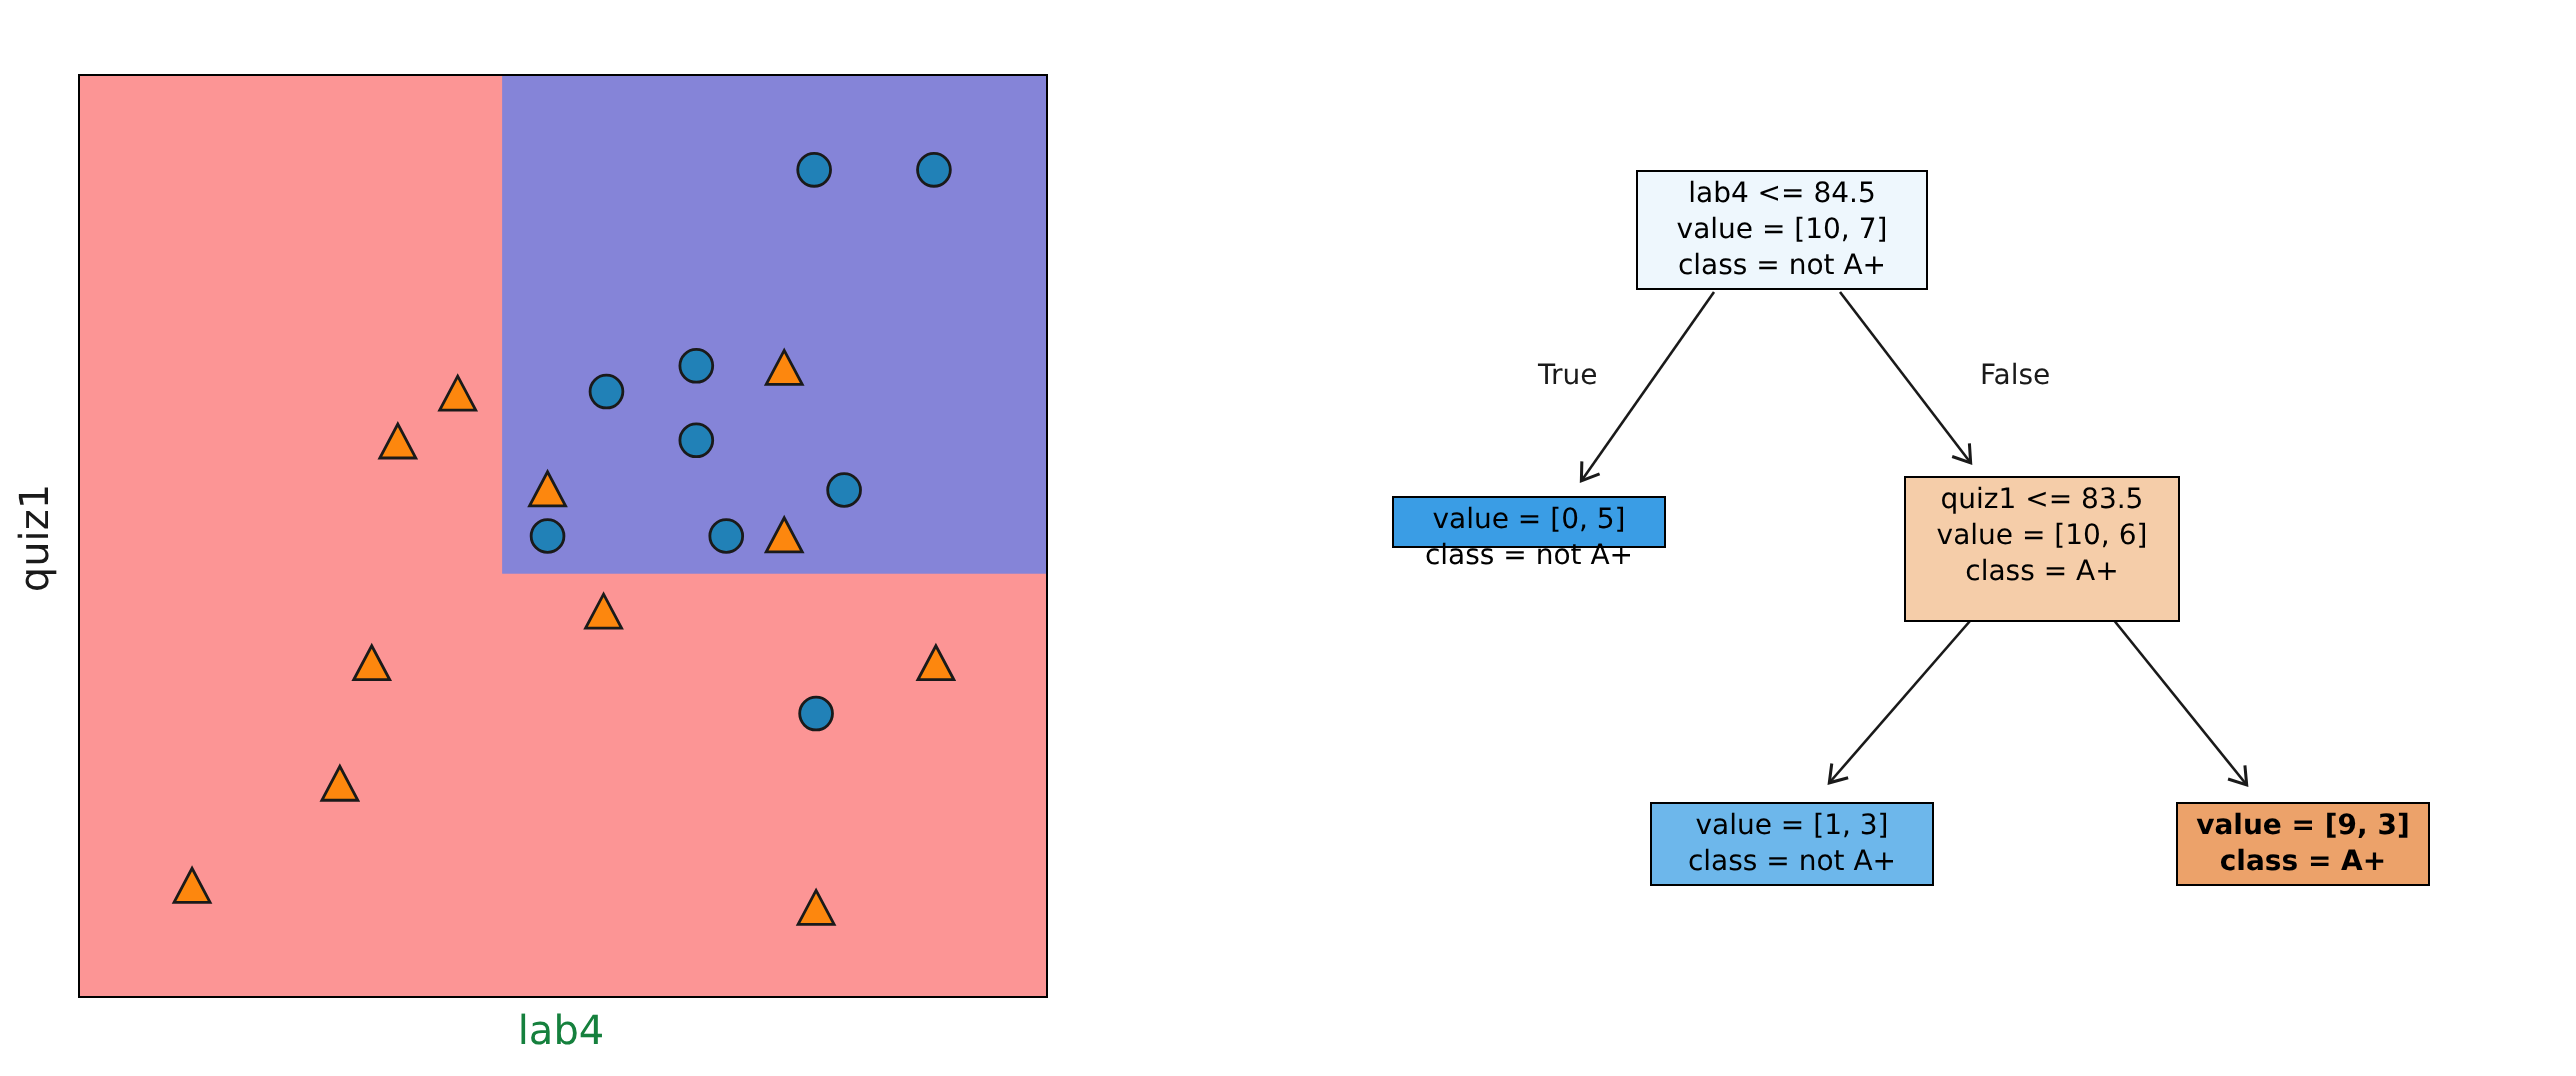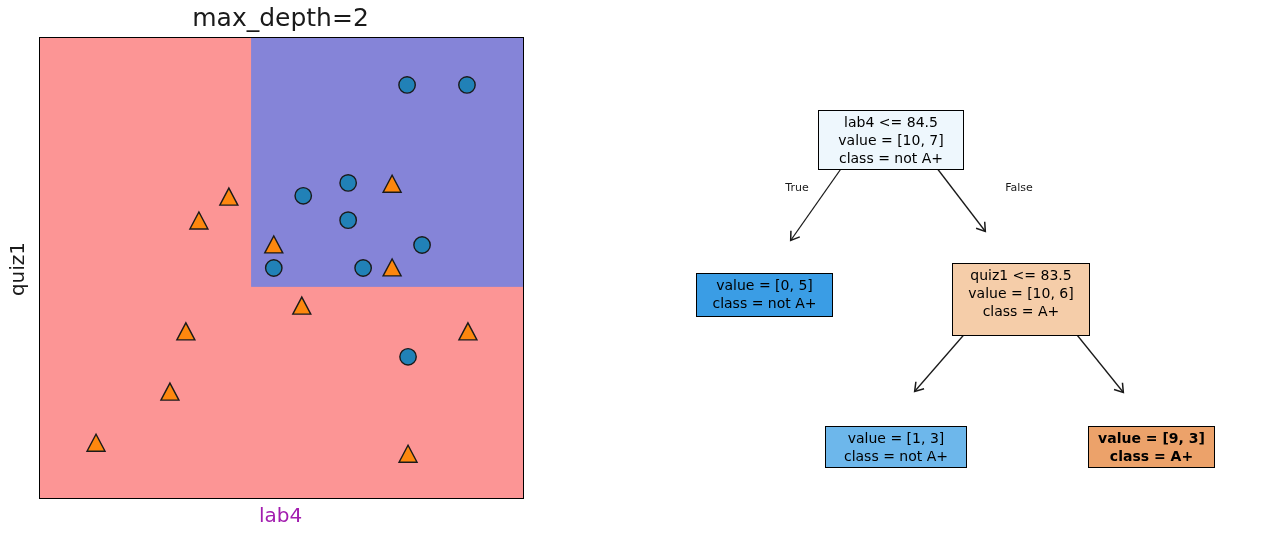--- a/index.html
+++ b/index.html
@@ -15,21 +15,21 @@
     position:absolute;left:39px;top:3px;width:483px;
     text-align:center;font-size:25px;line-height:30px;color:#1a1a1a;
   }
   .plot-area{
     position:absolute;left:39px;top:37px;width:483px;height:460px;
     border:1px solid #000;box-sizing:content-box;
   }
   .plot-area svg{display:block;}
   .axis-xlabel{
     position:absolute;left:39px;top:503px;width:483px;
-    text-align:center;font-size:20px;line-height:24px;color:#a21caf;
+    text-align:center;font-size:20px;line-height:24px;color:#15803d;
   }
   .axis-ylabel{
     position:absolute;left:17px;top:269px;width:0;height:0;
     font-size:20px;color:#1a1a1a;white-space:nowrap;
   }
   .axis-ylabel span{
     display:inline-block;
     transform:translate(-50%,-50%) rotate(-90deg);
   }
   .tree-arrows{
@@ -37,35 +37,32 @@
     z-index:1;pointer-events:none;
   }
   .tree-node{
     position:absolute;z-index:2;
     border:1px solid #000;
     box-sizing:border-box;
     text-align:center;
     font-size:14px;line-height:18px;
     padding:2px 4px;
     color:#000;
-    margin-top:25px;
   }
   .tree-node span{display:block;white-space:nowrap;}
   .edge-label{
     position:absolute;z-index:2;
-    font-size:11px;line-height:18px;color:#1a1a1a;
-    text-align:center;
+    font-size:14px;line-height:18px;color:#1a1a1a;
   }
 </style>
 </head>
 <body>
 
 <div class="canvas">
 
-  <div class="plot-title">max_depth=2</div>
 
   <div class="plot-area">
     <svg id="scatter-svg" width="483" height="460" viewBox="0 0 483 460">
         <rect x="0" y="0" width="483" height="460" fill="#fc9595"></rect>
         <rect x="211.071" y="0" width="271.929" height="248.85999999999996" fill="#8584d8"></rect>
         <circle cx="367.08" cy="46.91999999999999" r="8.2" fill="#2181b7" stroke="#1a1a1a" stroke-width="1.4"></circle>
         <circle cx="426.972" cy="46.91999999999999" r="8.2" fill="#2181b7" stroke="#1a1a1a" stroke-width="1.4"></circle>
         <circle cx="308.154" cy="144.89999999999998" r="8.2" fill="#2181b7" stroke="#1a1a1a" stroke-width="1.4"></circle>
         <circle cx="263.235" cy="157.77999999999997" r="8.2" fill="#2181b7" stroke="#1a1a1a" stroke-width="1.4"></circle>
         <circle cx="308.154" cy="182.16" r="8.2" fill="#2181b7" stroke="#1a1a1a" stroke-width="1.4"></circle>
@@ -106,21 +103,21 @@
 
   <div class="tree-node" style="left: 818px; top: 85px; width: 146px; height: 60px; background-color: rgb(238, 247, 253);">
     <span>lab4 &lt;= 84.5</span>
     <span>value = [10, 7]</span>
     <span>class = not A+</span>
   </div>
 
   <div class="edge-label" style="left:769px;top:179px;width:56px;">True</div>
   <div class="edge-label" style="left:990px;top:179px;width:58px;">False</div>
 
-  <div class="tree-node" style="left: 696px; top: 248px; width: 137px; height: 44px; background-color: rgb(58, 157, 229);">
+  <div class="tree-node" style="left: 696px; top: 248px; width: 137px; height: 26px; background-color: rgb(58, 157, 229);">
     <span>value = [0, 5]</span>
     <span>class = not A+</span>
   </div>
 
   <div class="tree-node" style="left: 952px; top: 238px; width: 138px; height: 73px; background-color: rgb(245, 205, 169);">
     <span>quiz1 &lt;= 83.5</span>
     <span>value = [10, 6]</span>
     <span>class = A+</span>
   </div>
 

